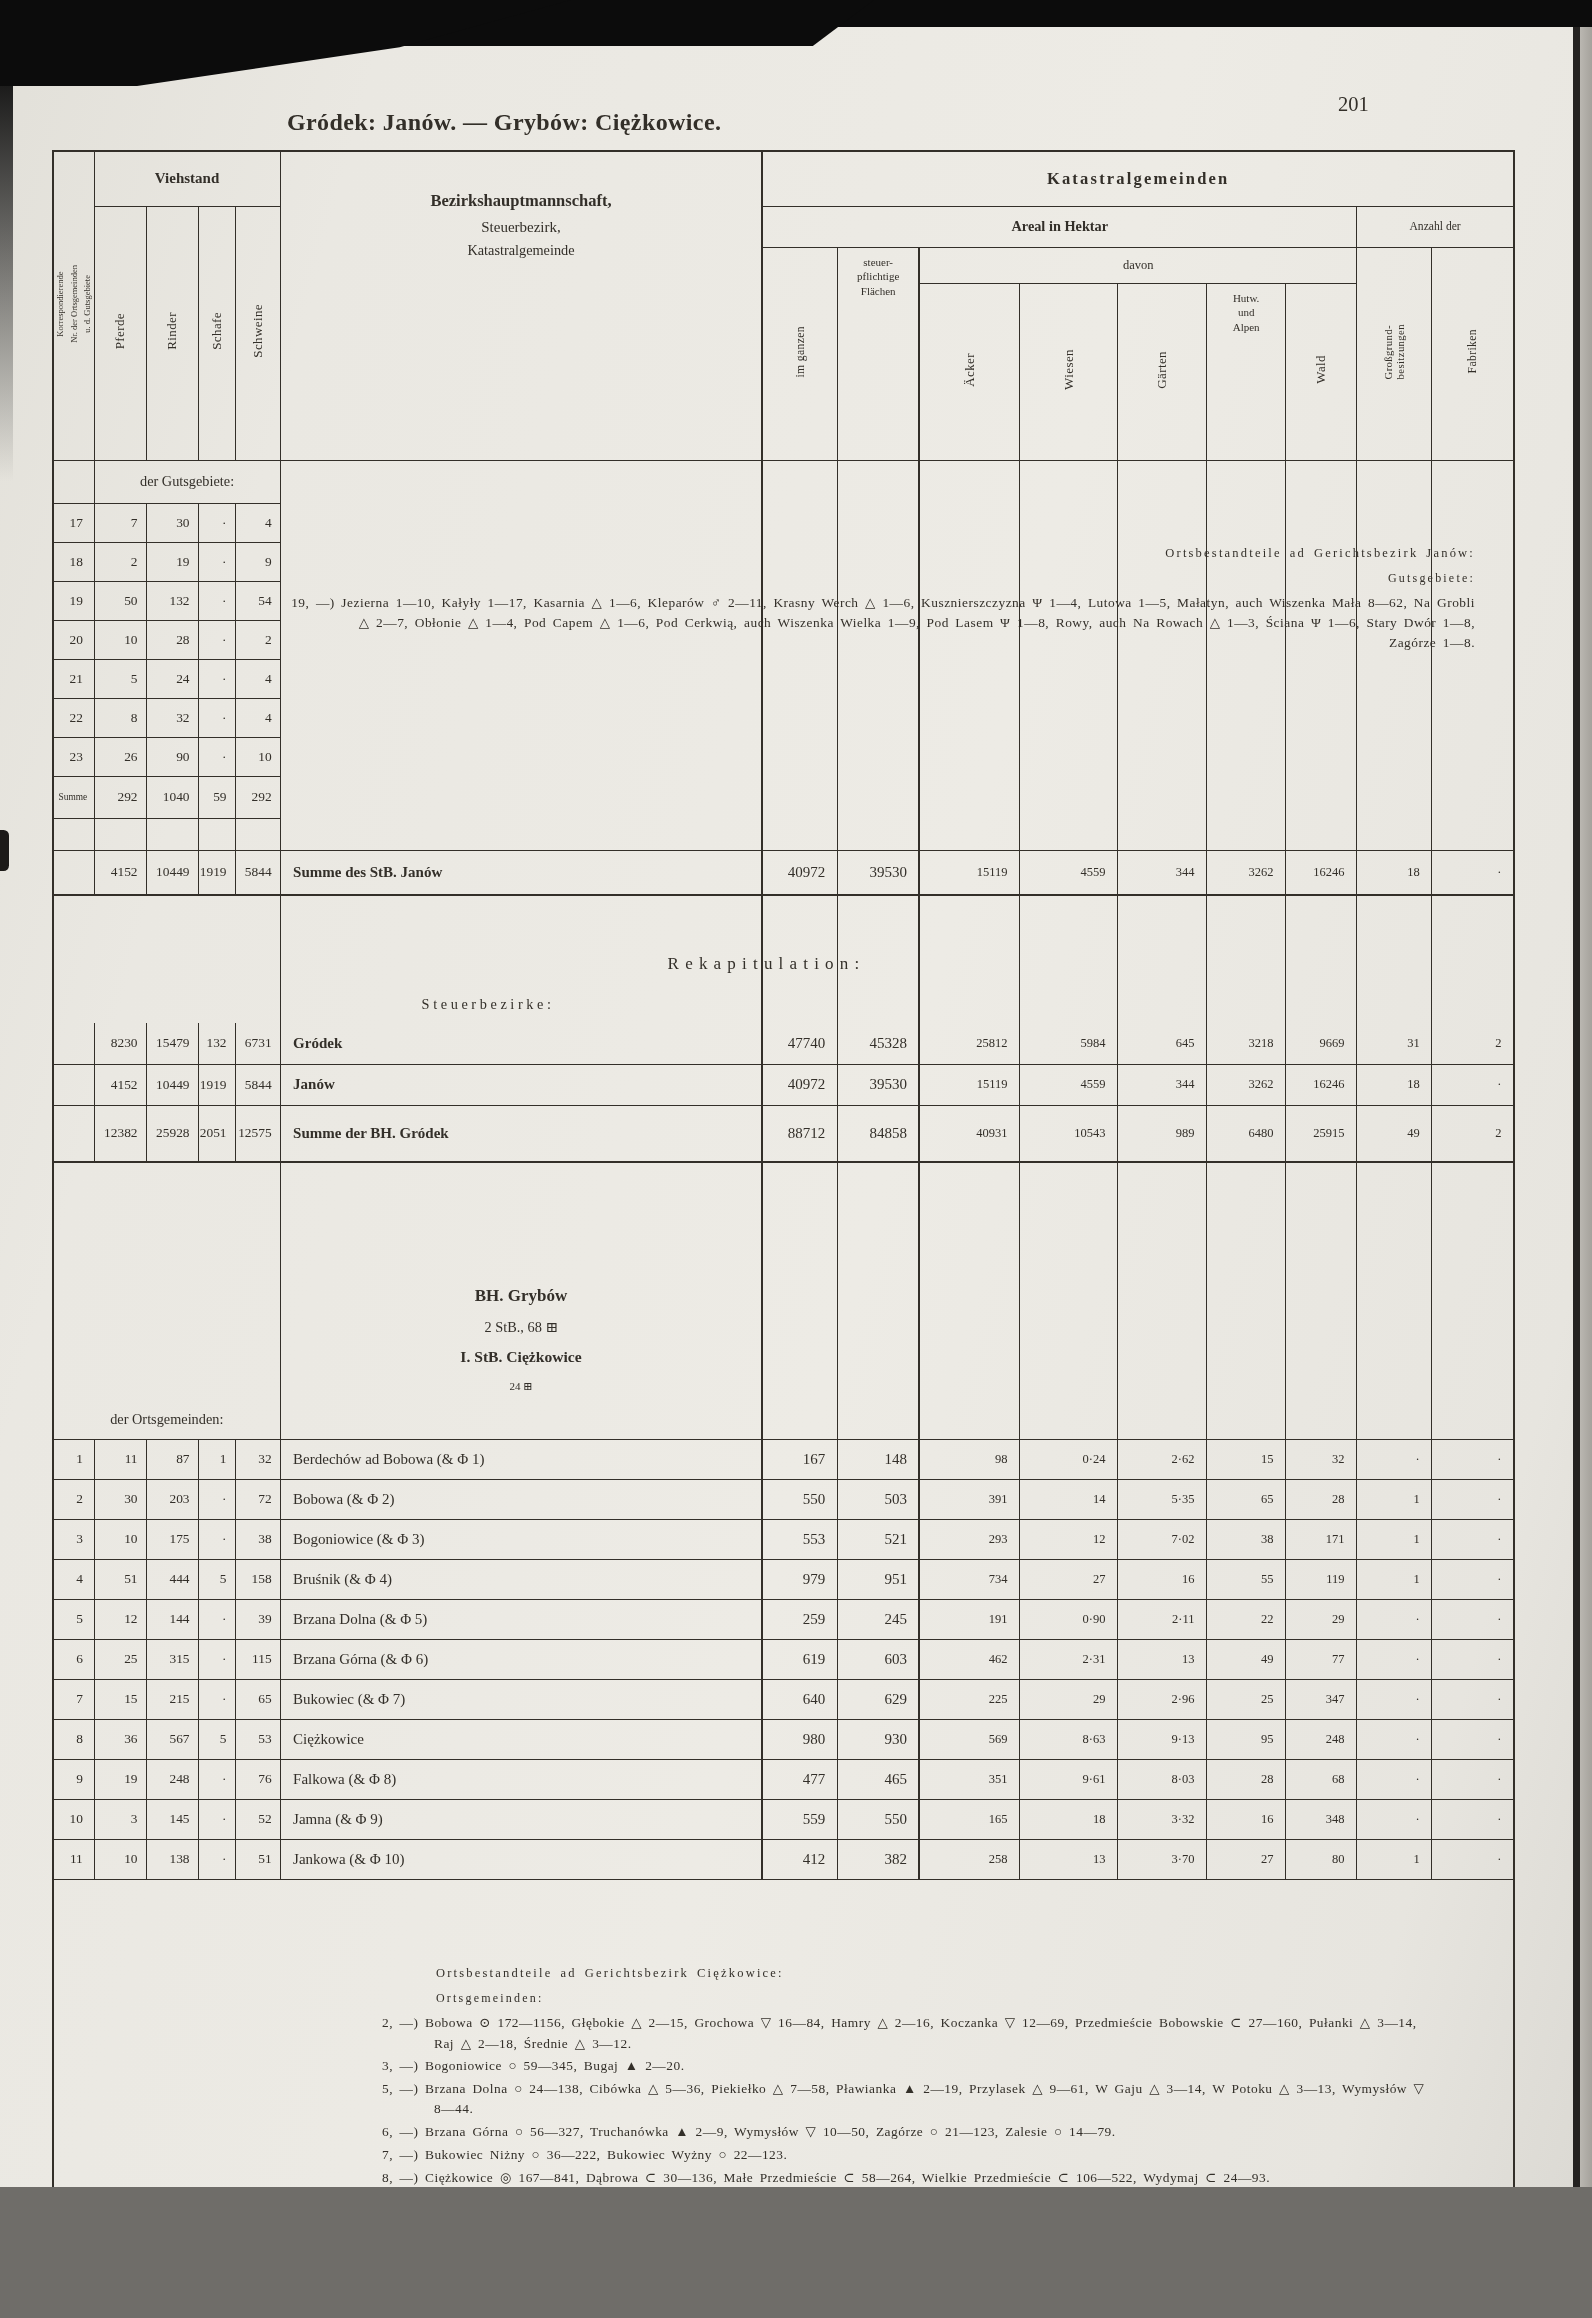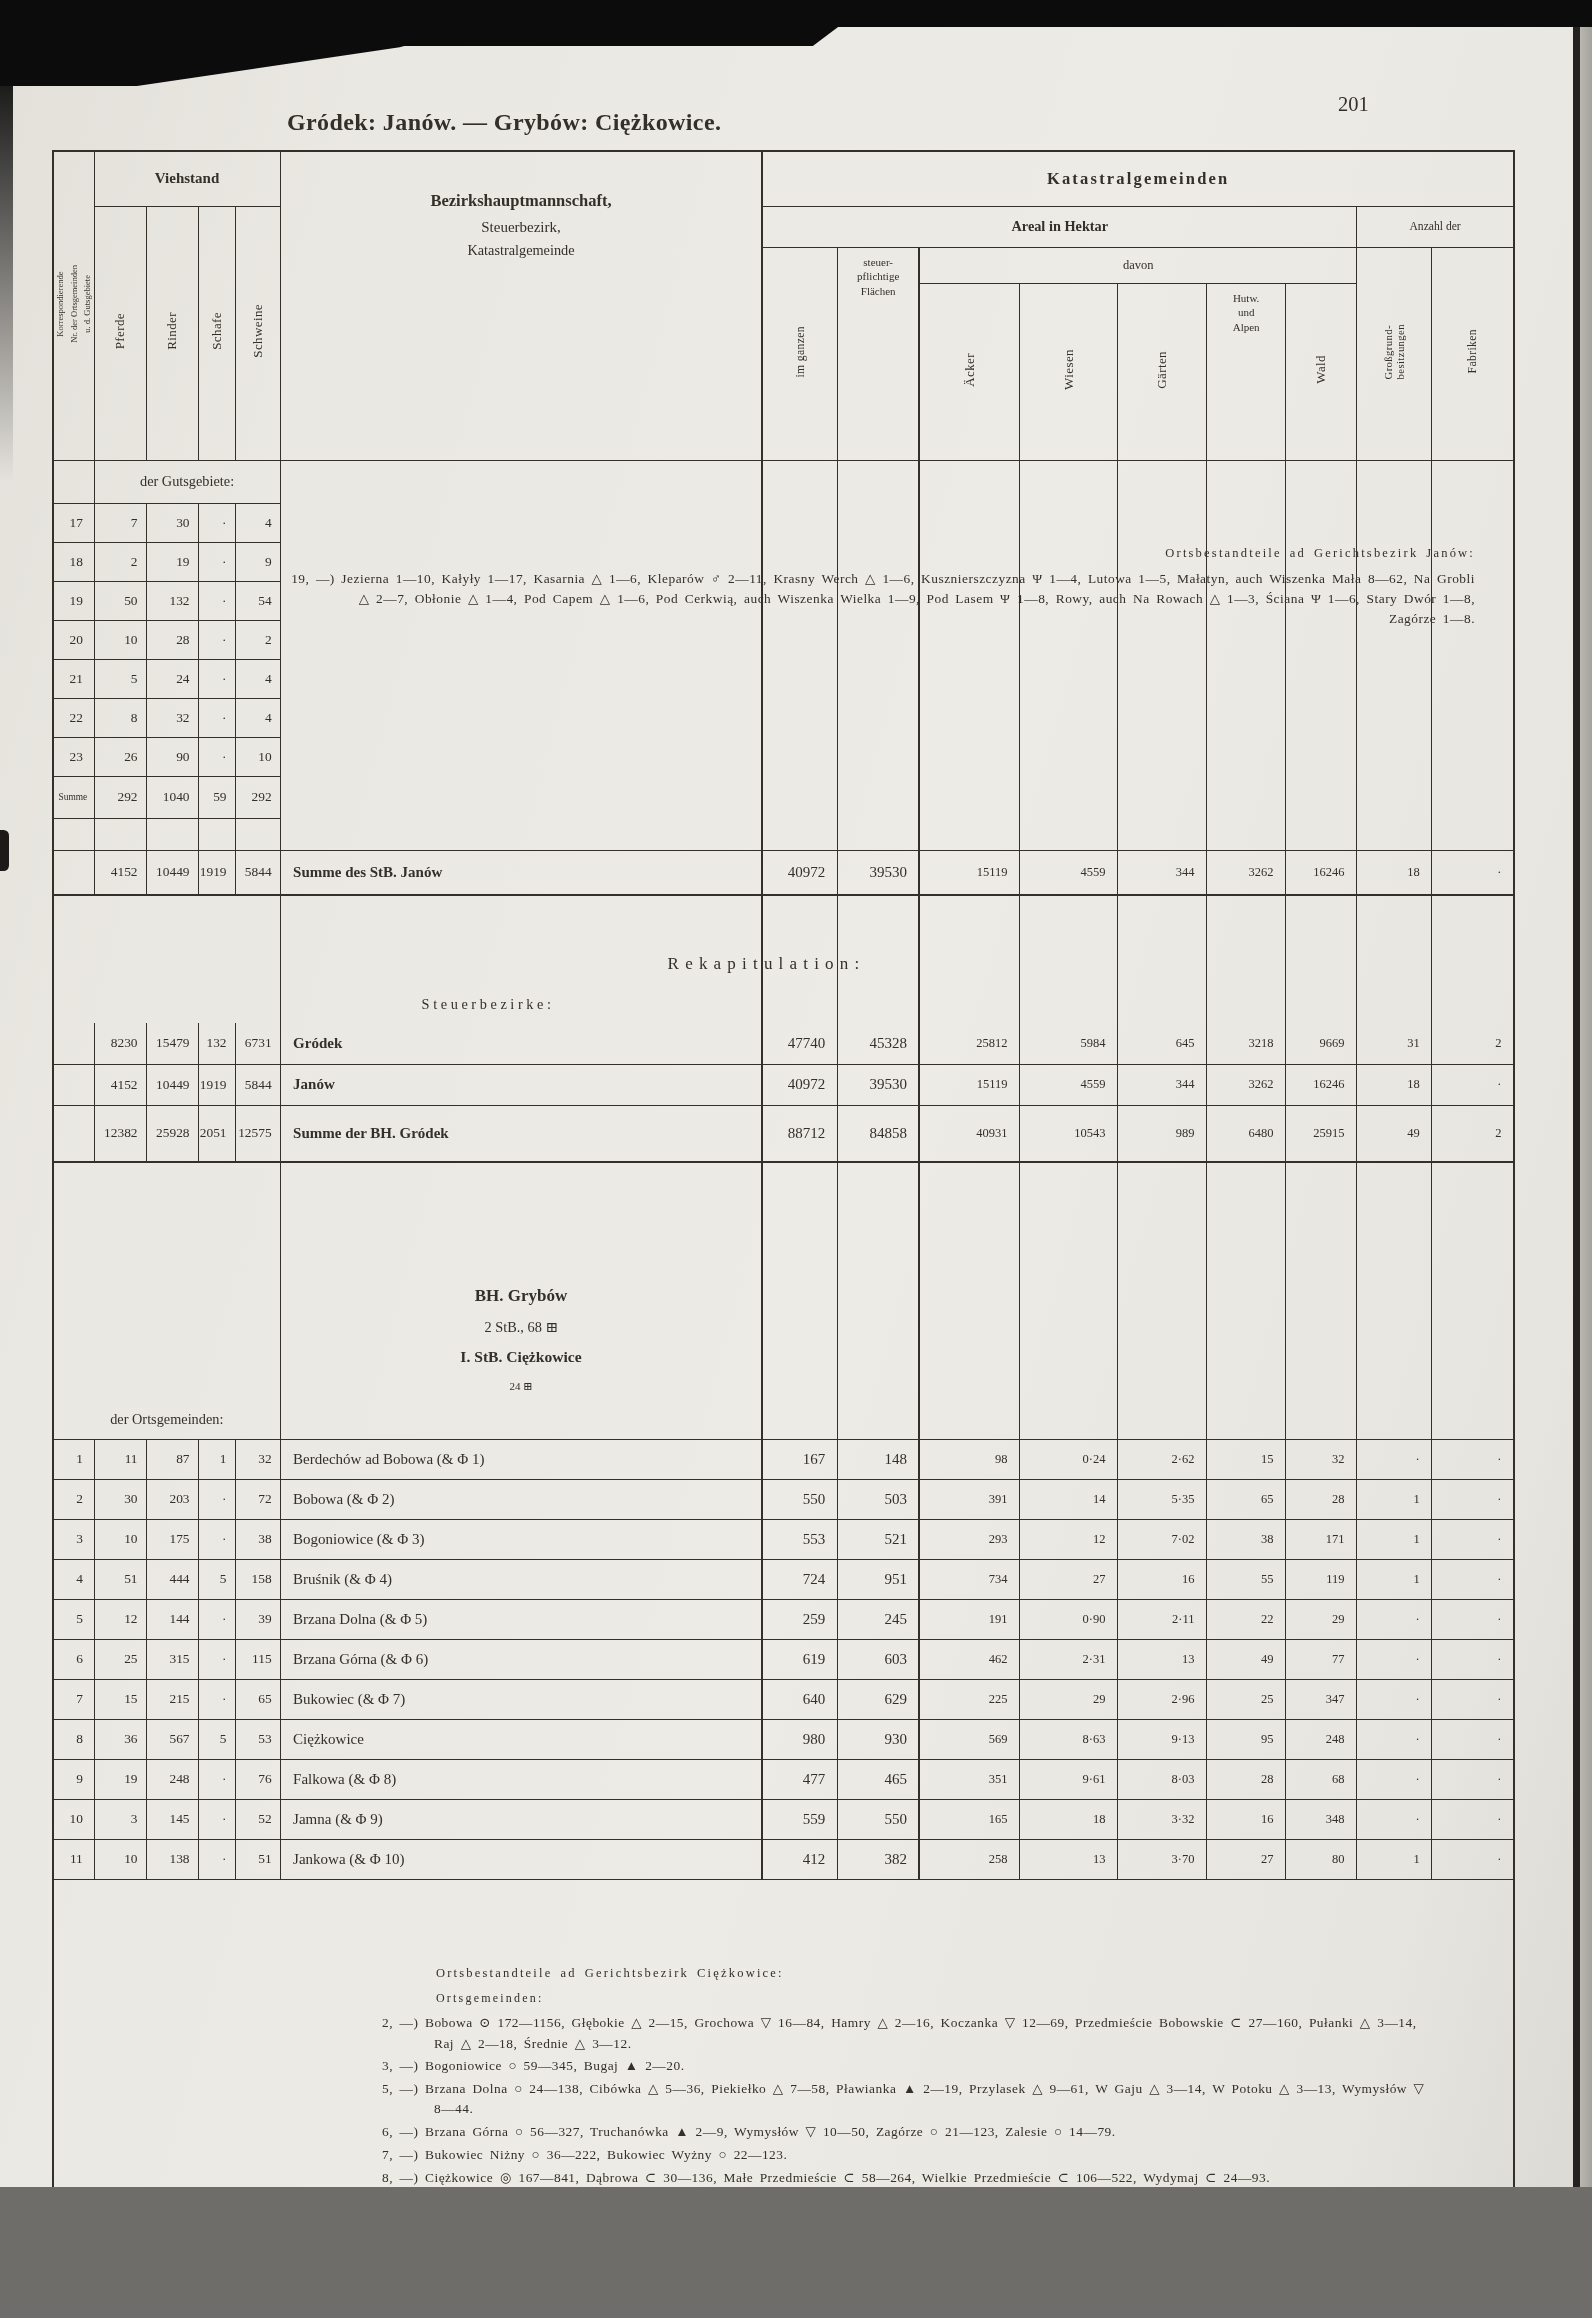--- a/index.html
+++ b/index.html
@@ -653,21 +653,21 @@
           <td class="c13 areal">1</td>
           <td class="c14 areal">·</td>
         </tr>
         <tr class="og">
           <td class="c0 corr">4</td>
           <td class="c1 vieh">51</td>
           <td class="c2 vieh">444</td>
           <td class="c3 vieh">5</td>
           <td class="c4 vieh">158</td>
           <td class="c5 namec">Bruśnik (&amp; Φ 4)</td>
-          <td class="c6 areal">724</td>
+          <td class="c6 areal">979</td>
           <td class="c7 areal">951</td>
           <td class="c8 areal">734</td>
           <td class="c9 areal">27</td>
           <td class="c10 areal">16</td>
           <td class="c11 areal">55</td>
           <td class="c12 areal">119</td>
           <td class="c13 areal">1</td>
           <td class="c14 areal">·</td>
         </tr>
         <tr class="og">
@@ -807,19 +807,20 @@
                 <div class="note-entry">9, —) Falkowa Dolna ○ 47—257, Falkowa Górna ○ 42—242.</div>
               </div>
           </div>
         </td>
       </tr>
     </tbody>
   </table>
 
   <div class="note janow-note">
     <div class="note-heading">Ortsbestandteile ad Gerichtsbezirk Janów:</div>
+    <div class="note-sub">Gutsgebiete:</div>
     <div id="janow-entries">
         <div class="note-entry">19, —) Jezierna 1—10, Kałyły 1—17, Kasarnia △ 1—6, Kleparów ♂ 2—11, Krasny Werch △ 1—6, Kusznierszczyzna Ψ 1—4, Lutowa 1—5, Małatyn, auch Wiszenka Mała 8—62, Na Grobli △ 2—7, Obłonie △ 1—4, Pod Capem △ 1—6, Pod Cerkwią, auch Wiszenka Wielka 1—9, Pod Lasem Ψ 1—8, Rowy, auch Na Rowach △ 1—3, Ściana Ψ 1—6, Stary Dwór 1—8, Zagórze 1—8.</div>
       </div>
   </div>
 
 </div>
 
 
 </body></html>

